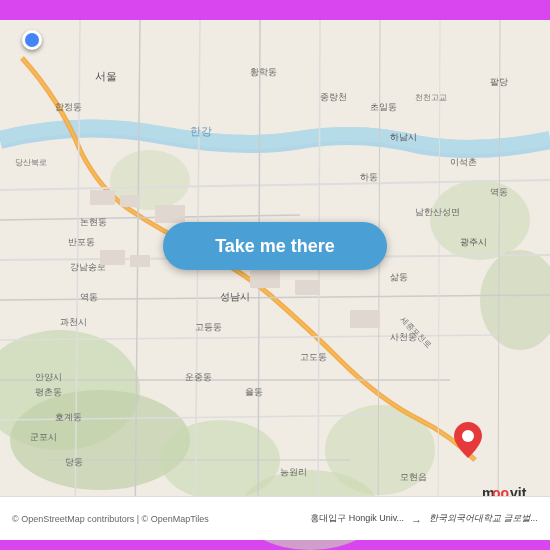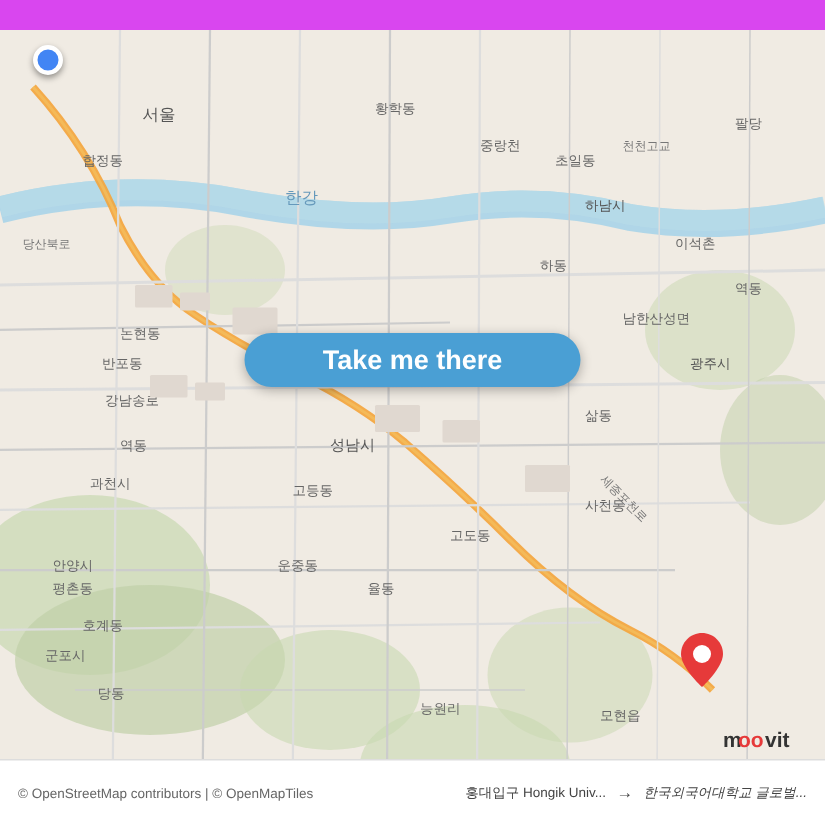--- a/index.html
+++ b/index.html
@@ -24,21 +24,21 @@
       position: absolute;
       top: 0; left: 0;
       width: 100%; height: 100%;
     }
 
     #take-me-there-btn {
       position: absolute;
       top: 222px;
       left: 163px;
       width: 224px;
-      height: 36px;
+      height: 48px;
       background-color: #4a9fd4;
       color: white;
       border: none;
       border-radius: 30px;
       font-size: 18px;
       font-weight: bold;
       cursor: pointer;
       display: flex;
       align-items: center;
       justify-content: center;
@@ -63,21 +63,21 @@
       height: 20px;
       background: #4285f4;
       border-radius: 50%;
       border: 3px solid white;
       box-shadow: 0 2px 4px rgba(0,0,0,0.4);
       z-index: 10;
     }
 
     #bottom-bar {
       position: absolute;
-      bottom: 0;
+      bottom: 10px;
       left: 0;
       width: 100%;
       height: 44px;
       background: white;
       display: flex;
       align-items: center;
       justify-content: space-between;
       padding: 0 12px;
       z-index: 20;
       border-top: 1px solid #ddd;

